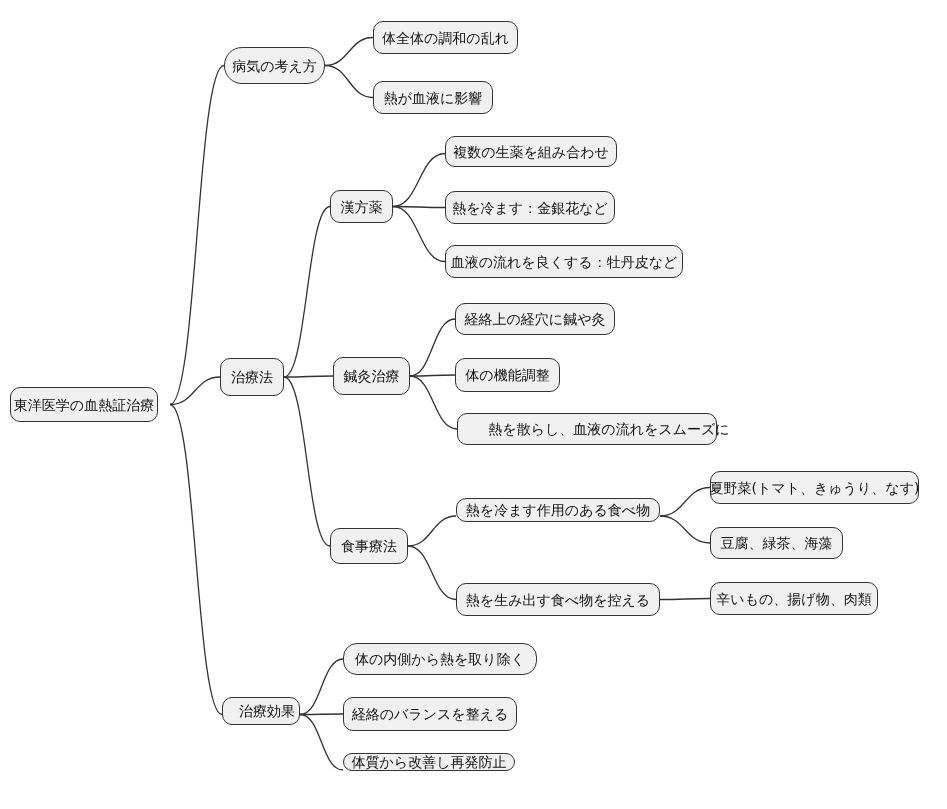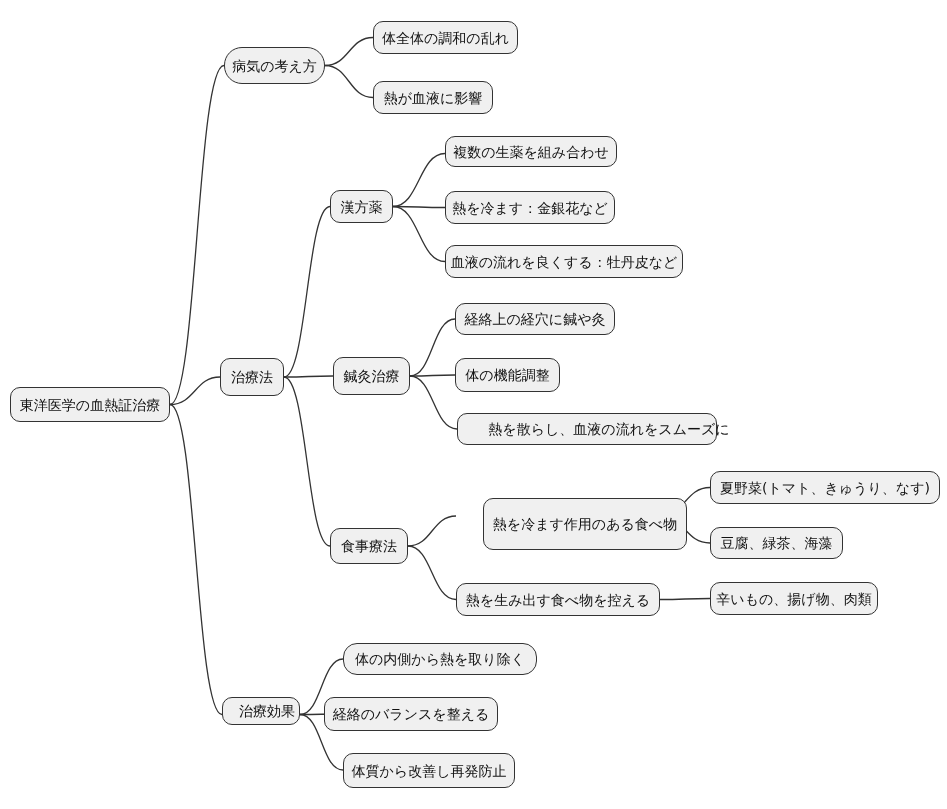--- a/index.html
+++ b/index.html
@@ -65,43 +65,43 @@
     <path d="M408,546 C432,546 432,516 456,516"></path>
     <path d="M408,546 C432,546 432,599.5 456,599.5"></path>
     <path d="M660,516 C685,516 685,487.5 710,487.5"></path>
     <path d="M660,516 C685,516 685,543 710,543"></path>
     <path d="M660,599.5 C685,599.5 685,598.5 710,598.5"></path>
     <path d="M300,714.5 C321.5,714.5 321.5,659 343,659"></path>
     <path d="M300,714.5 C321.5,714.5 321.5,714 343,714"></path>
     <path d="M300,714.5 C321.5,714.5 321.5,770 343,770"></path>
   </svg>
 
-  <div class="node" style="left:10px; top:387px; width:160px; height:35px;">東洋医学の血熱証治療</div>
+  <div class="node" style="left:10px; top:387px; width:148px; height:35px;">東洋医学の血熱証治療</div>
 
   <div class="node" style="left:224px; top:47px; width:101px; height:37px;border-radius:18px;">病気の考え方</div>
   <div class="node" style="left:373px; top:21px; width:145px; height:33px;">体全体の調和の乱れ</div>
   <div class="node" style="left:373px; top:81px; width:120px; height:33px;">熱が血液に影響</div>
 
   <div class="node" style="left:220px; top:358px; width:64px; height:38px;">治療法</div>
 
   <div class="node" style="left:330px; top:190px; width:63px; height:33px;">漢方薬</div>
   <div class="node" style="left:445px; top:136px; width:172px; height:31px;">複数の生薬を組み合わせ</div>
   <div class="node" style="left:445px; top:191px; width:170px; height:33px;">熱を冷ます：金銀花など</div>
   <div class="node" style="left:445px; top:245px; width:238px; height:33px;">血液の流れを良くする：牡丹皮など</div>
 
   <div class="node" style="left:333px; top:357px; width:77px; height:38px;">鍼灸治療</div>
   <div class="node" style="left:455px; top:303px; width:160px; height:32px;">経絡上の経穴に鍼や灸</div>
   <div class="node" style="left:455px; top:358px; width:105px; height:34px;">体の機能調整</div>
   <div class="node" style="left:457px; top:413px; width:260px; height:32px;padding-left:44px;">熱を散らし、血液の流れをスムーズに</div>
 
   <div class="node" style="left:330px; top:528px; width:78px; height:36px;">食事療法</div>
-  <div class="node" style="left:483px; top:498px; width:204px; height:52px;">熱を冷ます作用のある食べ物</div>
-  <div class="node" style="left:710px; top:471px; width:230px; height:33px;">夏野菜(トマト、きゅうり、なす)</div>
+  <div class="node" style="left:456px; top:498px; width:204px; height:24px;">熱を冷ます作用のある食べ物</div>
+  <div class="node" style="left:710px; top:471px; width:209px; height:33px;">夏野菜(トマト、きゅうり、なす)</div>
   <div class="node" style="left:710px; top:527px; width:133px; height:32px;">豆腐、緑茶、海藻</div>
   <div class="node" style="left:456px; top:583px; width:204px; height:33px;">熱を生み出す食べ物を控える</div>
   <div class="node" style="left:710px; top:582px; width:168px; height:33px;">辛いもの、揚げ物、肉類</div>
 
   <div class="node" style="left:222px; top:697px; width:78px; height:28px;padding-left:12px;">治療効果</div>
   <div class="node" style="left:343px; top:643px; width:194px; height:32px;border-radius:14px;">体の内側から熱を取り除く</div>
-  <div class="node" style="left:324px; top:697px; width:174px; height:34px;">経絡のバランスを整える</div>
-  <div class="node" style="left:343px; top:753px; width:172px; height:35px;text-align:center;">体質から改善し再発防止</div>
+  <div class="node" style="left:343px; top:697px; width:174px; height:34px;">経絡のバランスを整える</div>
+  <div class="node" style="left:343px; top:753px; width:172px; height:18px;text-align:center;">体質から改善し再発防止</div>
 
 </div>
 
 </body></html>

